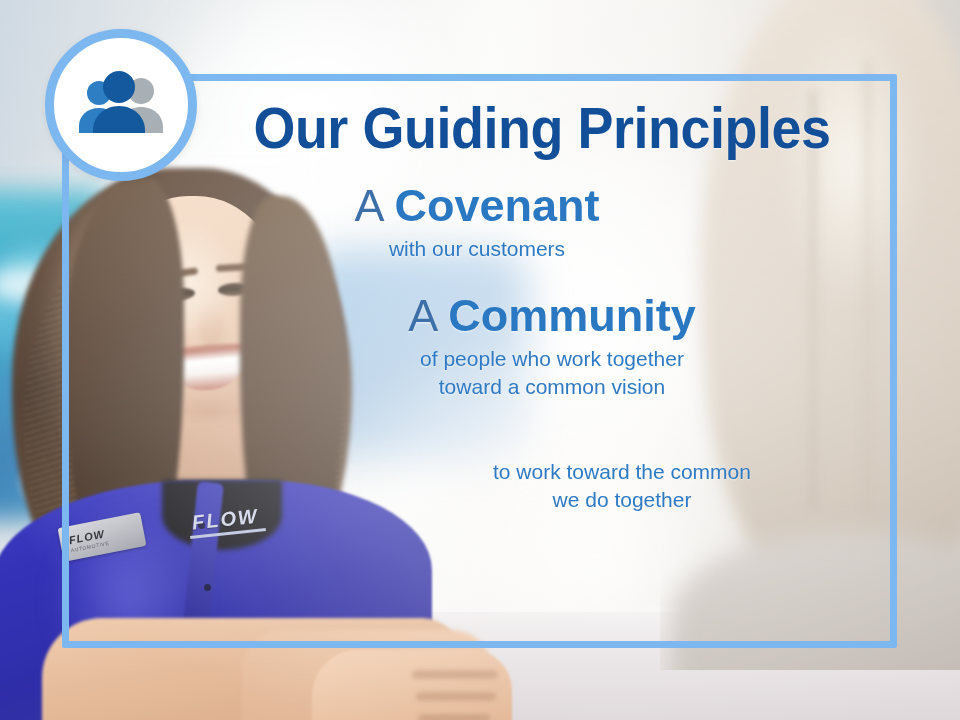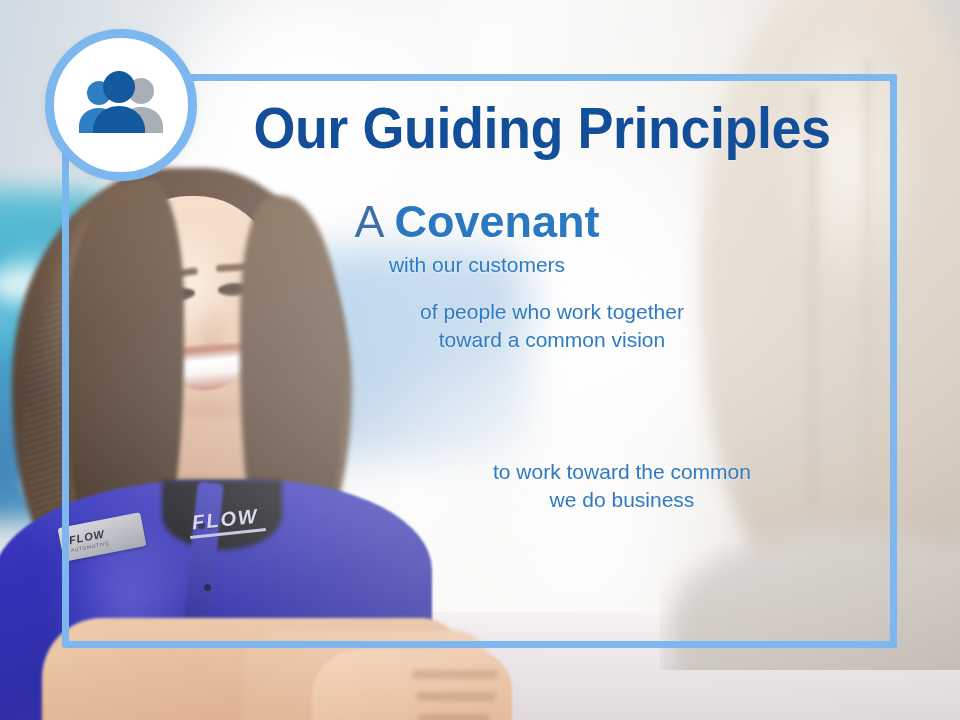--- a/index.html
+++ b/index.html
@@ -187,21 +187,21 @@
   }
   .block .head .art{font-weight:400;color:#3d6fa8;}
   .block .head .key{font-weight:700;color:#2a77c2;}
   .block .sub{
     margin-top:6px;font-size:21px;line-height:1.32;color:#2e7ac4;
     text-shadow:0 1px 2px rgba(255,255,255,.6);
   }
   .block .sub b{font-weight:400;}
   .block .sub .reg{font-weight:400;}
 
-  .b1{left:180px;top:108px;width:470px;margin-top:16px;}
+  .b1{left:180px;top:108px;width:470px;}
   .b2{left:230px;top:218px;width:520px;}
   .b3{left:300px;top:378px;width:520px;}
 </style>
 </head>
 <body>
 
 <div class="stage">
 
   <div class="photo">
     <div class="bg-base"></div>
@@ -301,35 +301,39 @@
         <span class="key">Covenant</span>
       </div>
       <div class="sub">
         <div>
           <span class="reg">with </span><b>our customers</b>
         </div>
       </div>
     </div>
 
     <div class="block b2">
+      <div class="head">
+        <span class="art">A</span>
+        <span class="key">Community</span>
+      </div>
       <div class="sub">
         <div>
           <span class="reg">of </span><b>people who work together</b>
         </div>
         <div>
           <span class="reg">toward a common vision</span>
         </div>
       </div>
     </div>
 
     <div class="block b3">
       <div class="sub">
         <div>
           <span class="reg">to work toward the </span><b>common</b>
         </div>
         <div>
-          <span class="reg">we do business</span>
+          <span class="reg">we do together</span>
         </div>
       </div>
     </div>
 
   </div>
 </div>
 
 </body></html>

